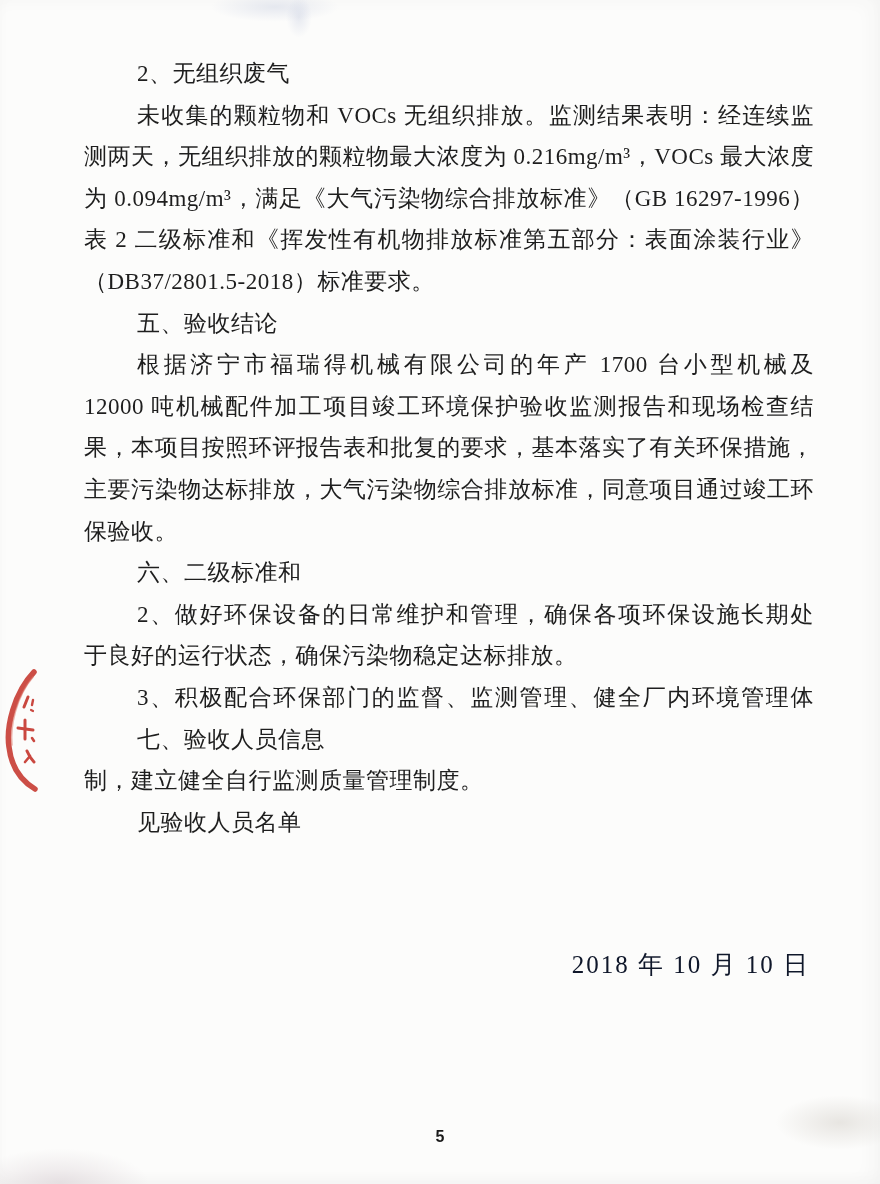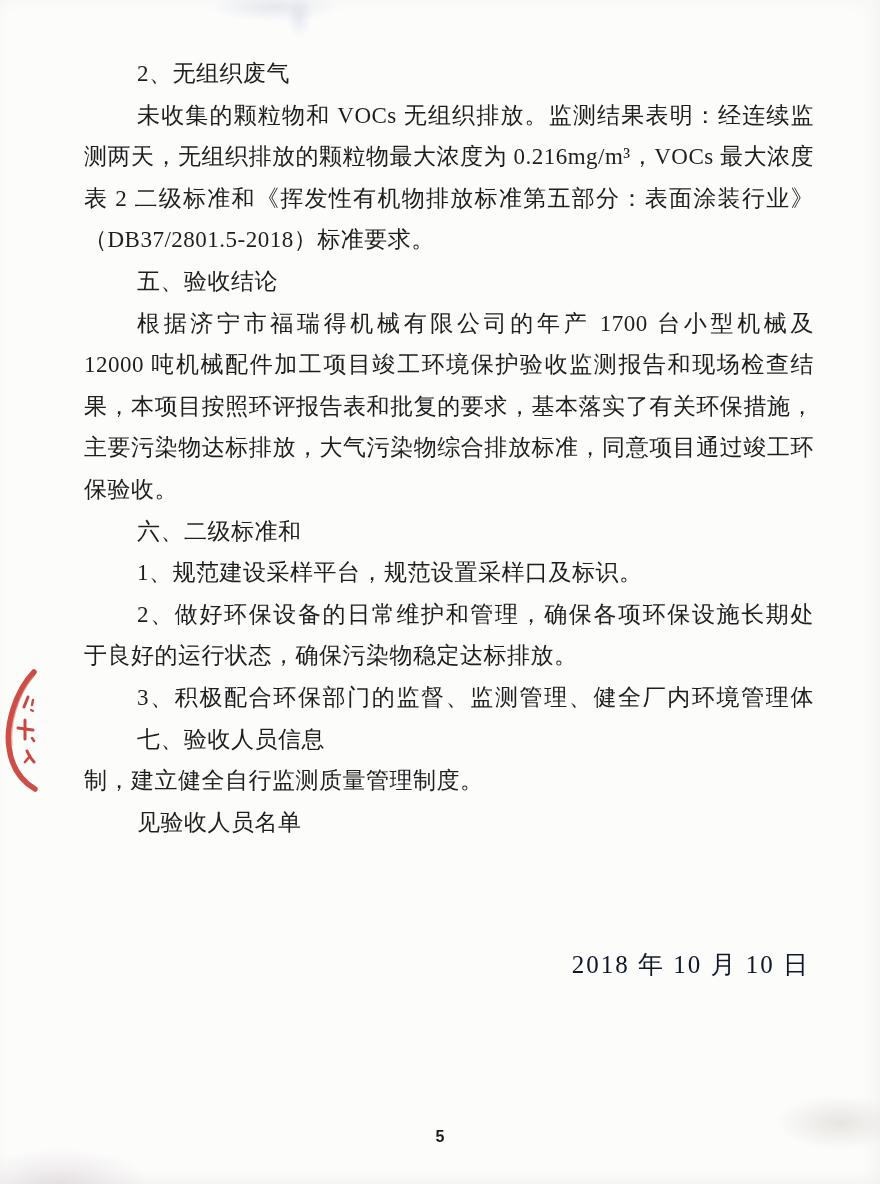--- a/index.html
+++ b/index.html
@@ -105,30 +105,30 @@
       <path d="M 32 83 L 34 86" stroke-width="2.6" stroke="#c5352c"></path>
       <path d="M 27 96 C 29 101, 31 104, 34 107" stroke-width="3" stroke="#c5352c"></path>
       <path d="M 30 101 L 25 107" stroke-width="2.6" stroke="#c5352c"></path>
     </g>
   </svg>
 
   <div class="body-text">
       <div class="line indent">2、无组织废气</div>
       <div class="line indent justify">未收集的颗粒物和 VOCs 无组织排放。监测结果表明：经连续监</div>
       <div class="line justify">测两天，无组织排放的颗粒物最大浓度为 0.216mg/m³，VOCs 最大浓度</div>
+      <div class="line justify">为 0.094mg/m³，满足《大气污染物综合排放标准》（GB 16297-1996）</div>
       <div class="line justify">表 2 二级标准和《挥发性有机物排放标准第五部分：表面涂装行业》</div>
       <div class="line">（DB37/2801.5-2018）标准要求。</div>
       <div class="line indent">五、验收结论</div>
       <div class="line indent justify">根据济宁市福瑞得机械有限公司的年产 1700 台小型机械及</div>
       <div class="line justify">12000 吨机械配件加工项目竣工环境保护验收监测报告和现场检查结</div>
       <div class="line justify">果，本项目按照环评报告表和批复的要求，基本落实了有关环保措施，</div>
       <div class="line justify">主要污染物达标排放，大气污染物综合排放标准，同意项目通过竣工环</div>
       <div class="line">保验收。</div>
       <div class="line indent">六、二级标准和</div>
-      <div class="line indent">1、规范建设采样平台，规范设置采样口及标识。</div>
       <div class="line indent justify">2、做好环保设备的日常维护和管理，确保各项环保设施长期处</div>
       <div class="line">于良好的运行状态，确保污染物稳定达标排放。</div>
       <div class="line indent justify">3、积极配合环保部门的监督、监测管理、健全厂内环境管理体</div>
       <div class="line indent">七、验收人员信息</div>
       <div class="line">制，建立健全自行监测质量管理制度。</div>
       <div class="line indent">见验收人员名单</div>
     </div>
 
   <div class="date-line">2018 年 10 月 10 日</div>
 

